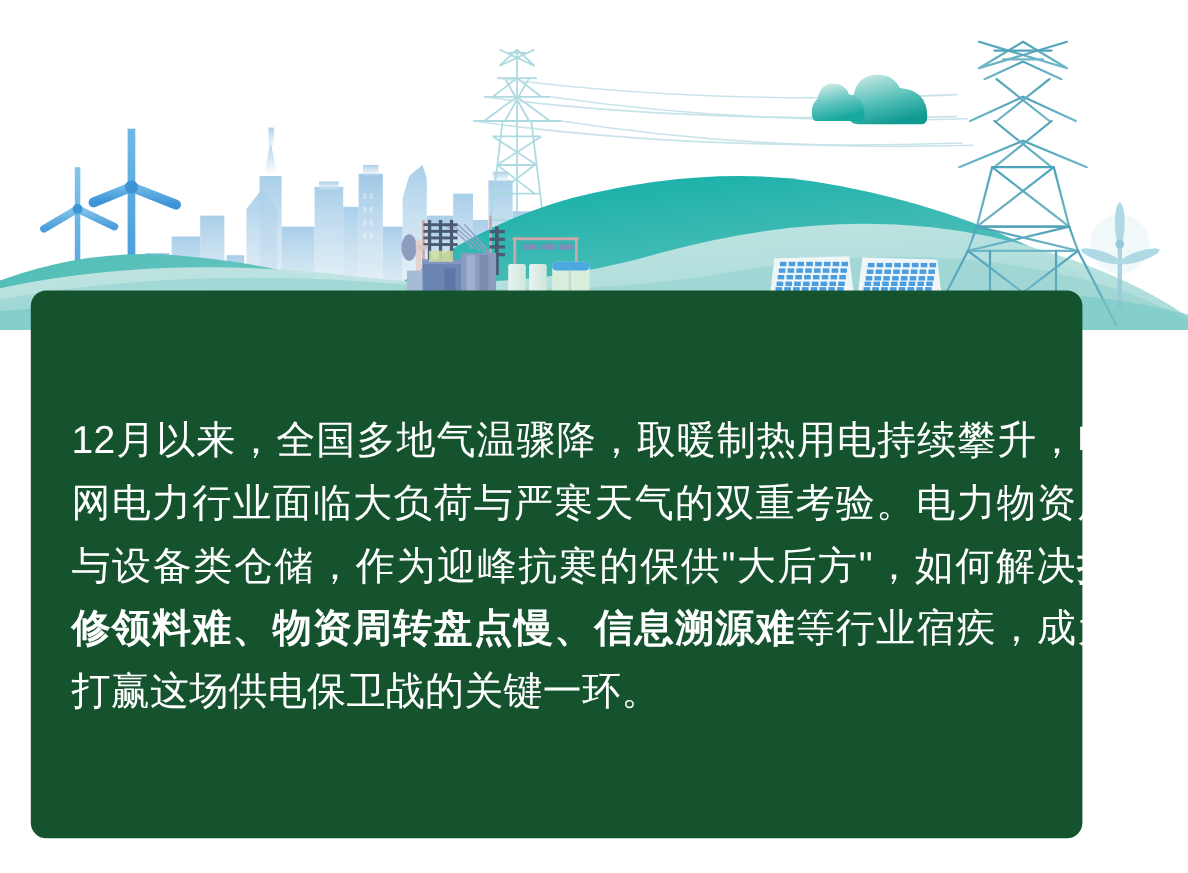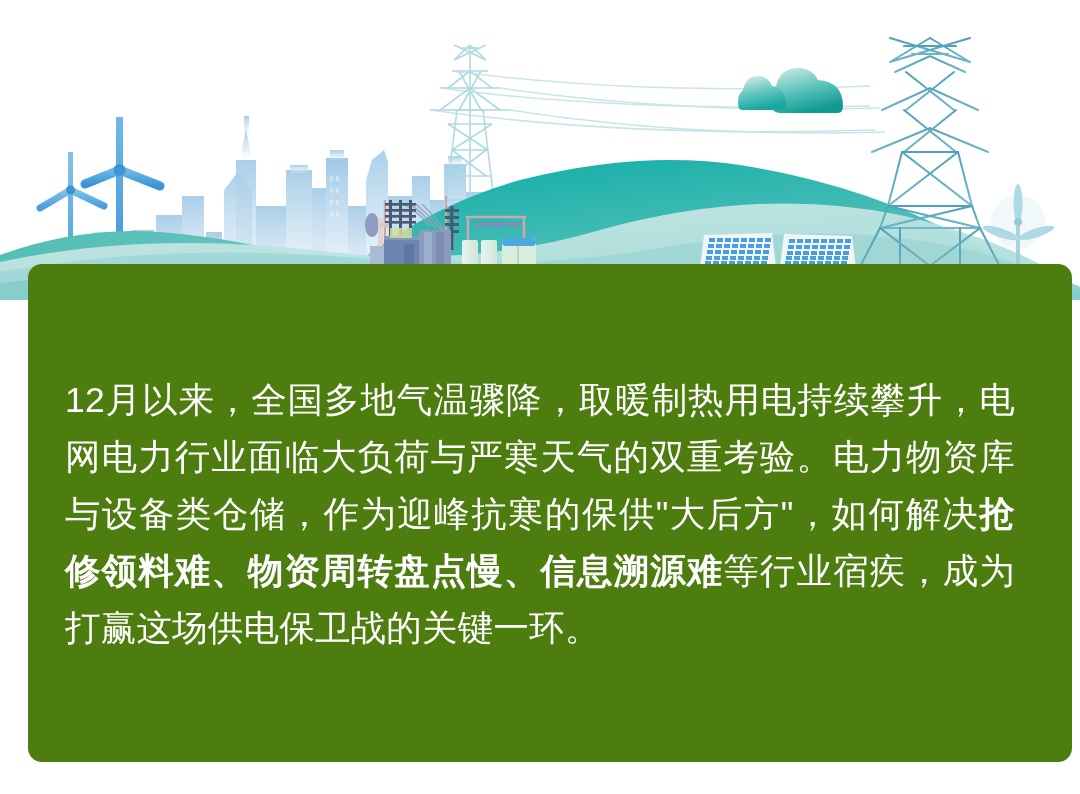--- a/index.html
+++ b/index.html
@@ -28,23 +28,23 @@
   #illustration svg {
     display: block;
     width: 1080px;
     height: 300px;
   }
   
   #text-card {
     position: absolute;
     left: 28px;
     top: 264px;
-    width: 1044px;
+    width: 956px;
     height: 498px;
-    background: #4d7c0f;
+    background: #14532d;
     border-radius: 14px;
     box-sizing: border-box;
   }
   #body-copy {
     position: absolute;
     left: 37px;
     top: 72px;
     width: 950px;
     color: #ffffff;
     font-size: 35.5px;

